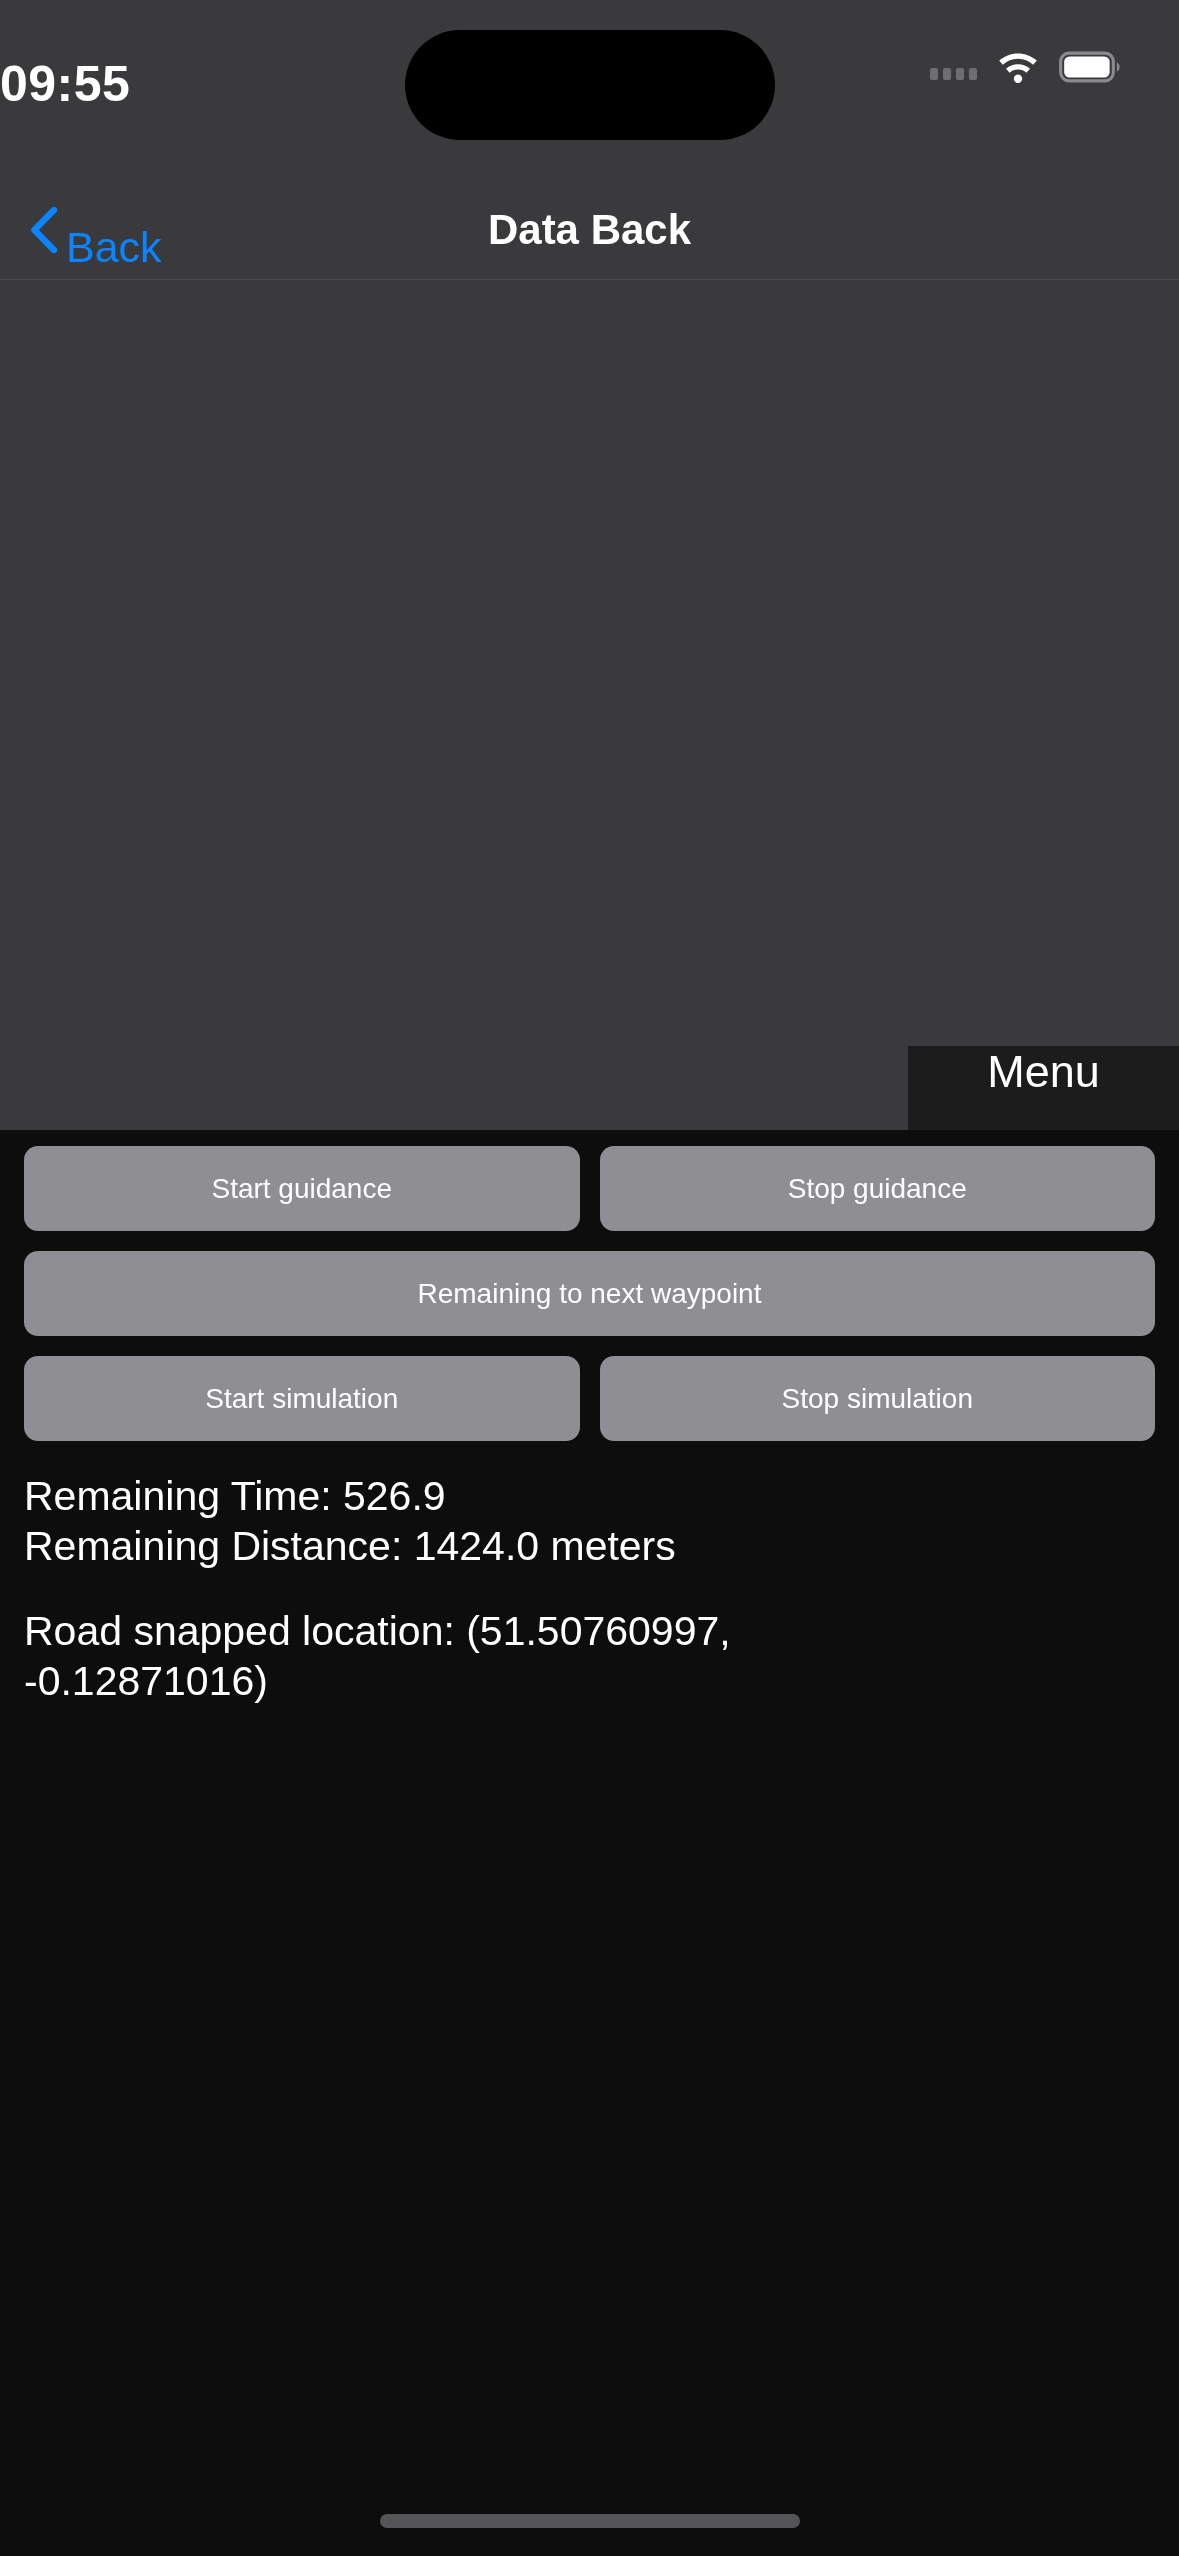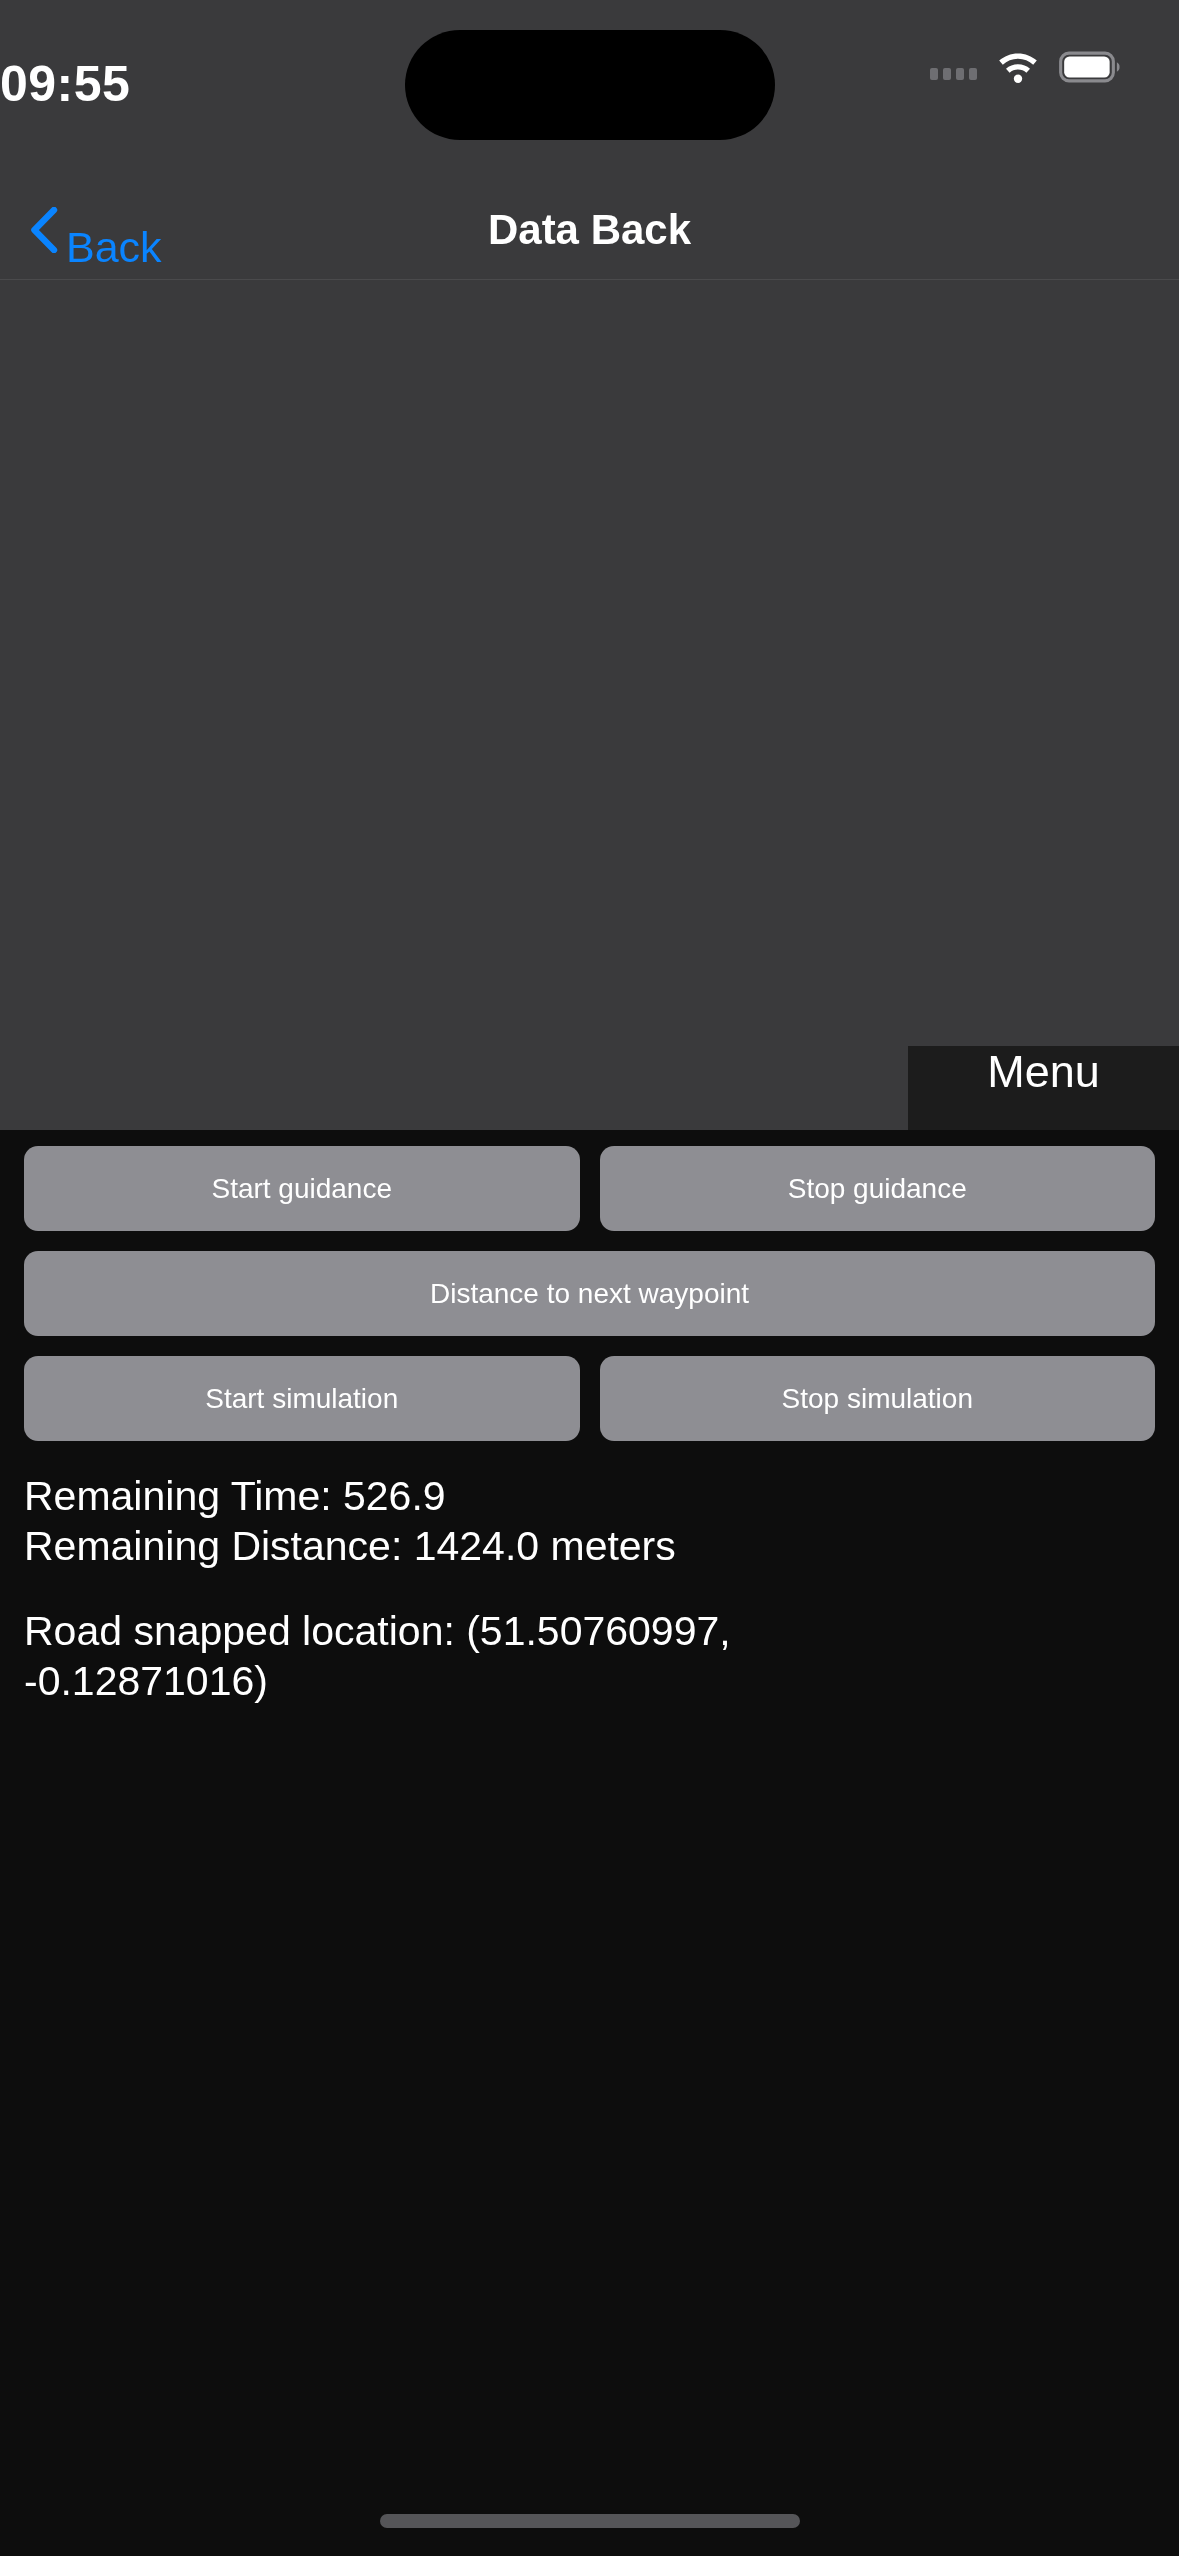--- a/index.html
+++ b/index.html
@@ -249,21 +249,21 @@
       <span class="menu-button-label">Menu</span>
     </button>
   </div>
 
   <div class="control-panel">
     <div class="btn-row">
       <button class="ctl-btn">Start guidance</button>
       <button class="ctl-btn">Stop guidance</button>
     </div>
     <div class="btn-row">
-      <button class="ctl-btn">Distance to next waypoint</button>
+      <button class="ctl-btn">Remaining to next waypoint</button>
     </div>
     <div class="btn-row">
       <button class="ctl-btn">Start simulation</button>
       <button class="ctl-btn">Stop simulation</button>
     </div>
   </div>
 
   <div class="status-block">
     <div class="status-group">
       <div class="status-line">Remaining Time: 526.9</div>

